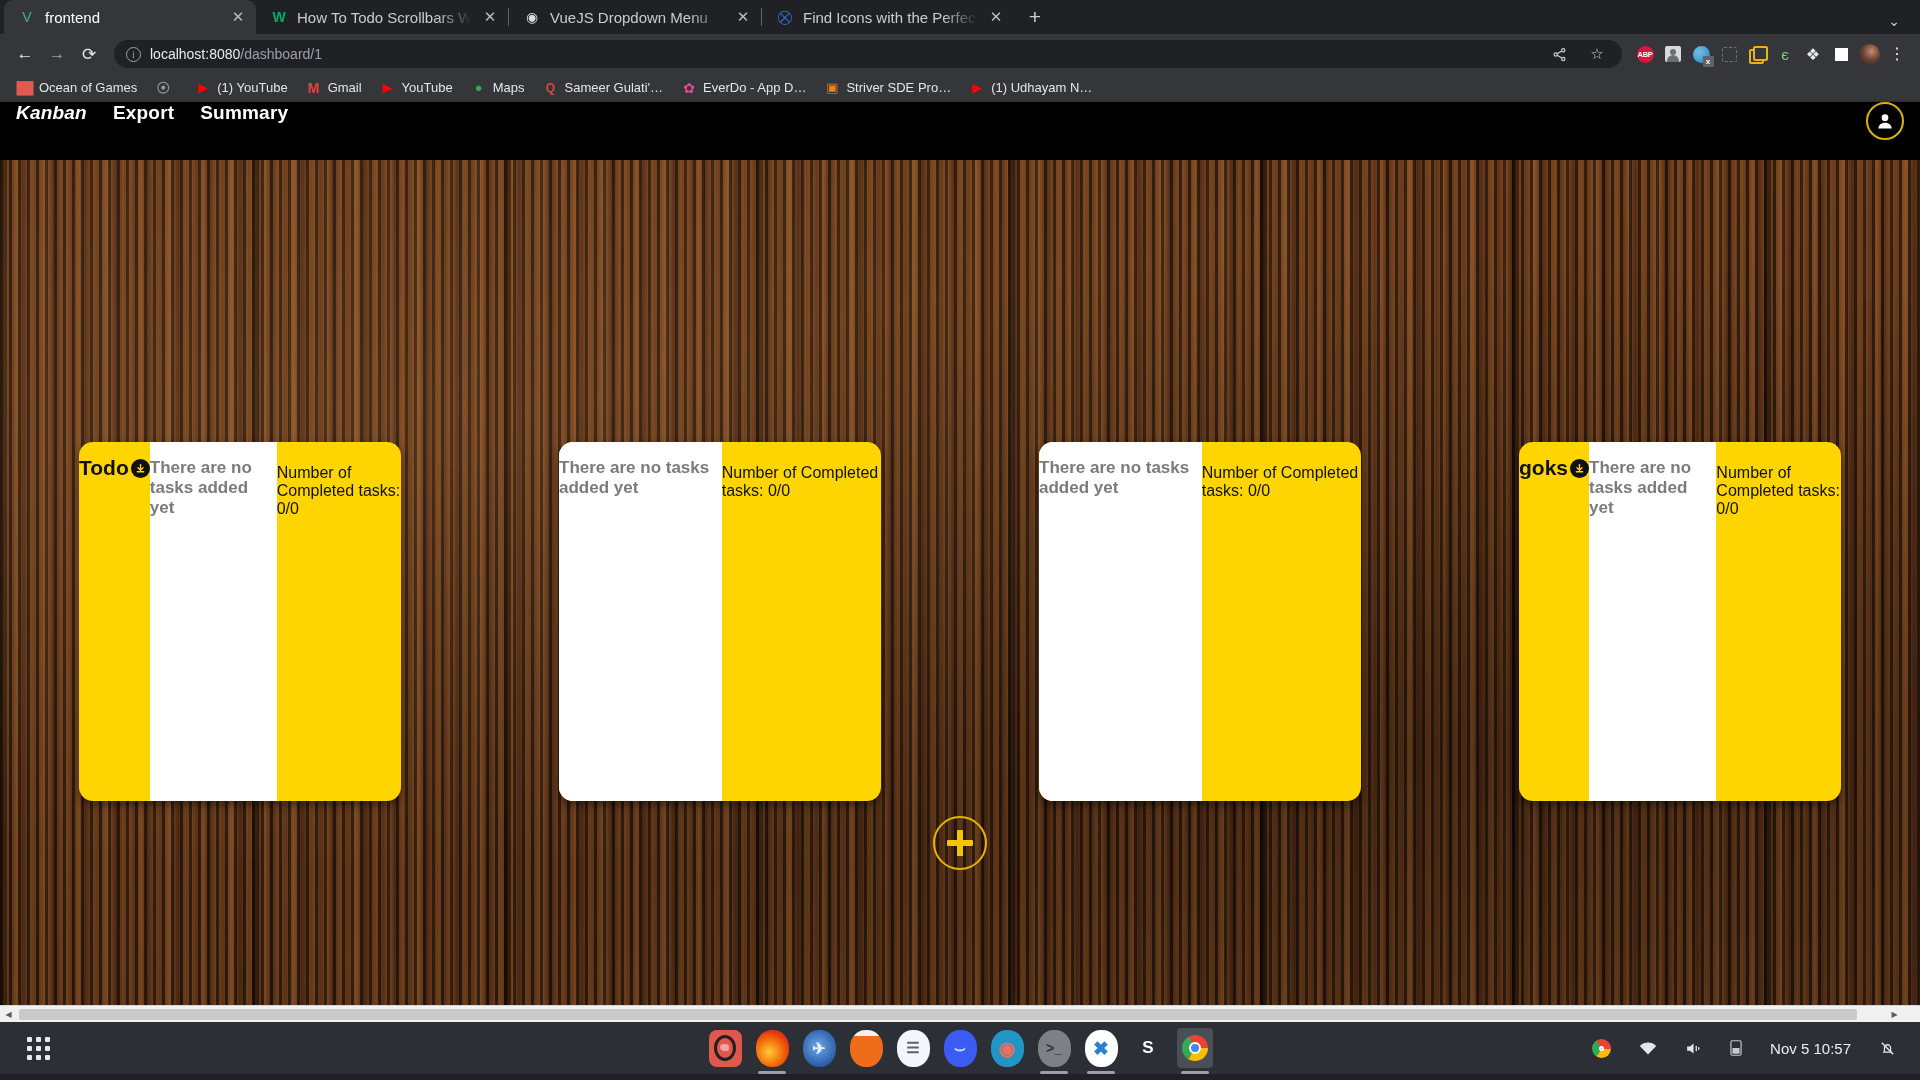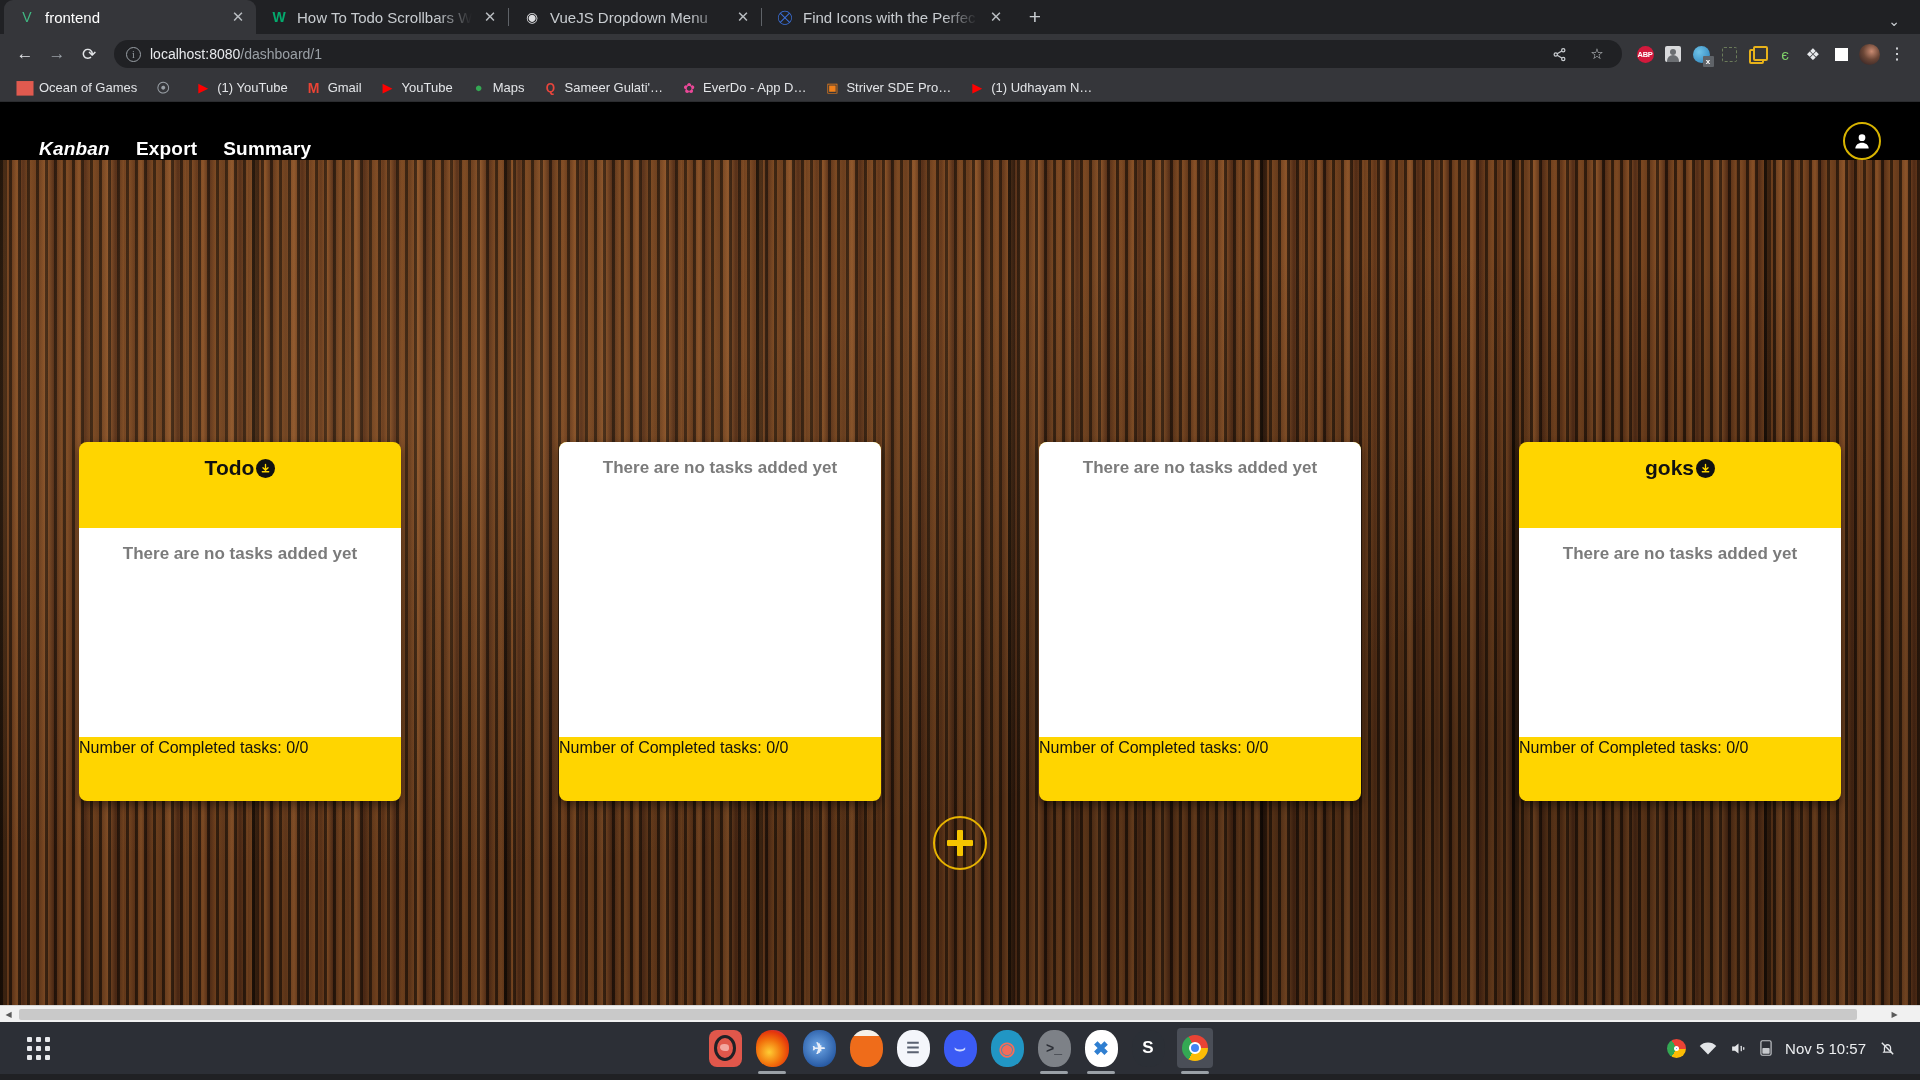--- a/index.html
+++ b/index.html
@@ -160,22 +160,22 @@
   }
 
   
   .viewport {
     width: 1920px; height: 920px; position: relative;
     background: #000; overflow: hidden;
   }
 
   
   .appnav {
-    height: 58px; background: #000; display: flex; align-items: flex-end;
-    padding: 0 39px; position: relative; z-index: 3;
+    height: 58px; background: #000; display: flex; align-items: flex-start;
+    padding: 0 16px; position: relative; z-index: 3;
   }
   .nav-link {
     color: #fff; font-size: 19px; font-weight: bold;
     margin-right: 26px; letter-spacing: .2px;
   }
   .nav-link.brand { font-style: italic; }
   .nav-avatar {
     margin-left: auto; width: 38px; height: 38px; border-radius: 50%;
     border: 2px solid #d8b400;
     display: flex; align-items: center; justify-content: center;
@@ -221,23 +221,23 @@
   
   .cards {
     position: absolute; top: 340px; left: 0; width: 1920px;
     display: flex; z-index: 4;
   }
   .card-slot {
     width: 480px; display: flex; justify-content: center;
   }
   .card {
     width: 322px; height: 359px;
-    background: #ffd500; border-radius: 8px;
+    background: #ffd500; border-radius: 14px;
     box-shadow: 0 4px 10px rgba(0,0,0,.45);
-    display: flex; flex-direction: column;
+    display: flex; flex-direction: row;
     overflow: hidden;
   }
   .card-head {
     height: 86px; display: flex; align-items: flex-start;
     justify-content: center; padding-top: 14px;
   }
   .card-title {
     font-size: 21px; font-weight: bold; color: #111;
     display: inline-flex; align-items: center; gap: 1px;
   }
@@ -250,21 +250,21 @@
   .card-body {
     flex: 1 1 auto; background: #fff;
     display: flex; justify-content: center;
     padding-top: 16px;
   }
   .card-empty {
     font-size: 17px; font-weight: bold; color: #7b7b7b;
   }
   .card-foot {
     height: 64px; display: flex; justify-content: flex-start;
-    padding-top: 2px;
+    padding-top: 22px;
   }
   .card-count { font-size: 16px; color: #111; }
 
   .addbtn {
     position: absolute; top: 714px; left: 0; width: 1920px;
     display: flex; justify-content: center; z-index: 4;
   }
   .addbtn-circle {
     width: 54px; height: 54px; border-radius: 50%;
     border: 2px solid #e8b400; position: relative;
@@ -324,21 +324,21 @@
     width: 33px; height: 37px; border-radius: 47%;
     display: flex; align-items: center; justify-content: center;
     font-size: 17px; color: #fff; font-weight: bold;
   }
   .tb-app.running::after {
     content:""; position: absolute; bottom: -6px; left: 4px;
     width: 28px; height: 3px; background: #9aa0a6; border-radius: 2px;
   }
   .tb-app.active { background: #4a4e57; border-radius: 4px; }
   .tray {
-    margin-left: auto; display: flex; align-items: center; gap: 13px;
+    margin-left: auto; display: flex; align-items: center; gap: 28px;
     padding-right: 14px; color: #e3e5e8; font-size: 14px;
   }
   .tray-ico { display: flex; align-items: center; justify-content: center; }
   .clock { font-size: 15px; color: #eceef0; white-space: nowrap; }
 
   .chrome-ball {
     width: 26px; height: 26px; border-radius: 50%;
     background:
       conic-gradient(from -30deg,
         #ea4335 0deg 120deg, #fbbc05 120deg 240deg, #34a853 240deg 360deg);

